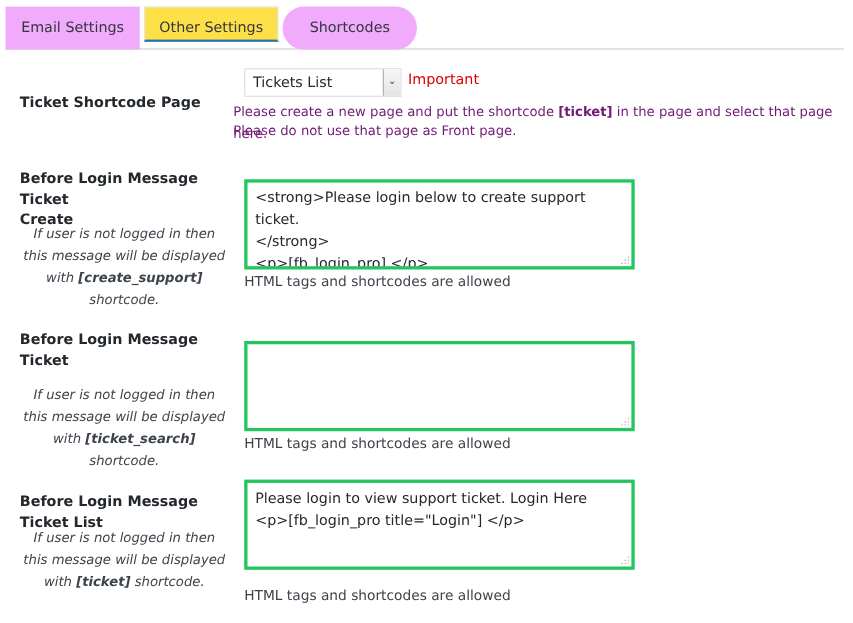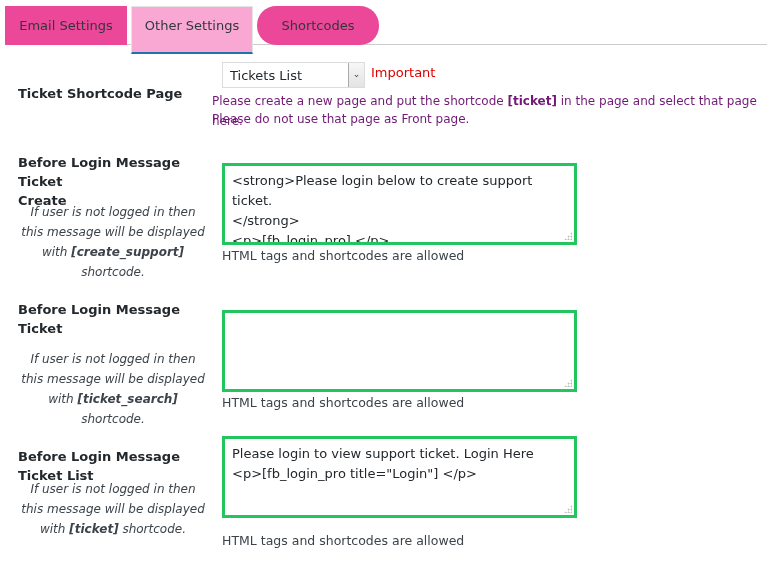--- a/index.html
+++ b/index.html
@@ -1,23 +1,23 @@
 <!DOCTYPE html>
 <html><head>
 <meta charset="utf-8">
 <style>
   * { box-sizing: border-box; margin: 0; padding: 0; }
   html, body { width: 775px; height: 566px; background: #ffffff; overflow: hidden; }
   body { font-family: "DejaVu Sans", "Liberation Sans", sans-serif; color: #23282d; font-size: 13px; position: relative; }
 
   .tabs { position: absolute; left: 0; top: 0; width: 775px; height: 46px; }
   .tab-line { position: absolute; left: 5px; top: 44px; width: 762px; height: 1px; background: #cccccc; }
-  .tab { position: absolute; top: 6px; height: 39px; background: #ec4899; color: #32373c;
+  .tab { position: absolute; top: 6px; height: 39px; background: #f0abfc; color: #32373c;
          font-size: 13px; text-align: center; line-height: 39px; cursor: pointer; }
-  .tab.active { background: #f9a8d4; border: 1px solid #e5e5e5; border-bottom: 2px solid #2271b1; height: 48px; line-height: 37px; }
+  .tab.active { background: #fde047; border: 1px solid #e5e5e5; border-bottom: 2px solid #2271b1; height: 32px; line-height: 37px; }
   #tab-email { left: 5px; width: 122px; }
   #tab-other { left: 131px; width: 122px; }
   #tab-short { left: 257px; width: 122px; border-radius: 19px; }
 
   .label { position: absolute; left: 18px; font-weight: 600; font-size: 13px; color: #23282d; line-height: 19px; width: 200px; }
   .hint { position: absolute; left: 18px; font-style: italic; font-size: 12px; color: #3c434a; line-height: 20px; width: 190px; text-align: center; }
   .hint b { font-weight: 700; }
 
   .select { position: absolute; left: 222px; top: 62px; width: 143px; height: 26px; border: 1px solid #dcdcdc; background: #fff; }
   .select-value { position: absolute; left: 7px; top: 5px; font-size: 13px; color: #23282d; }

